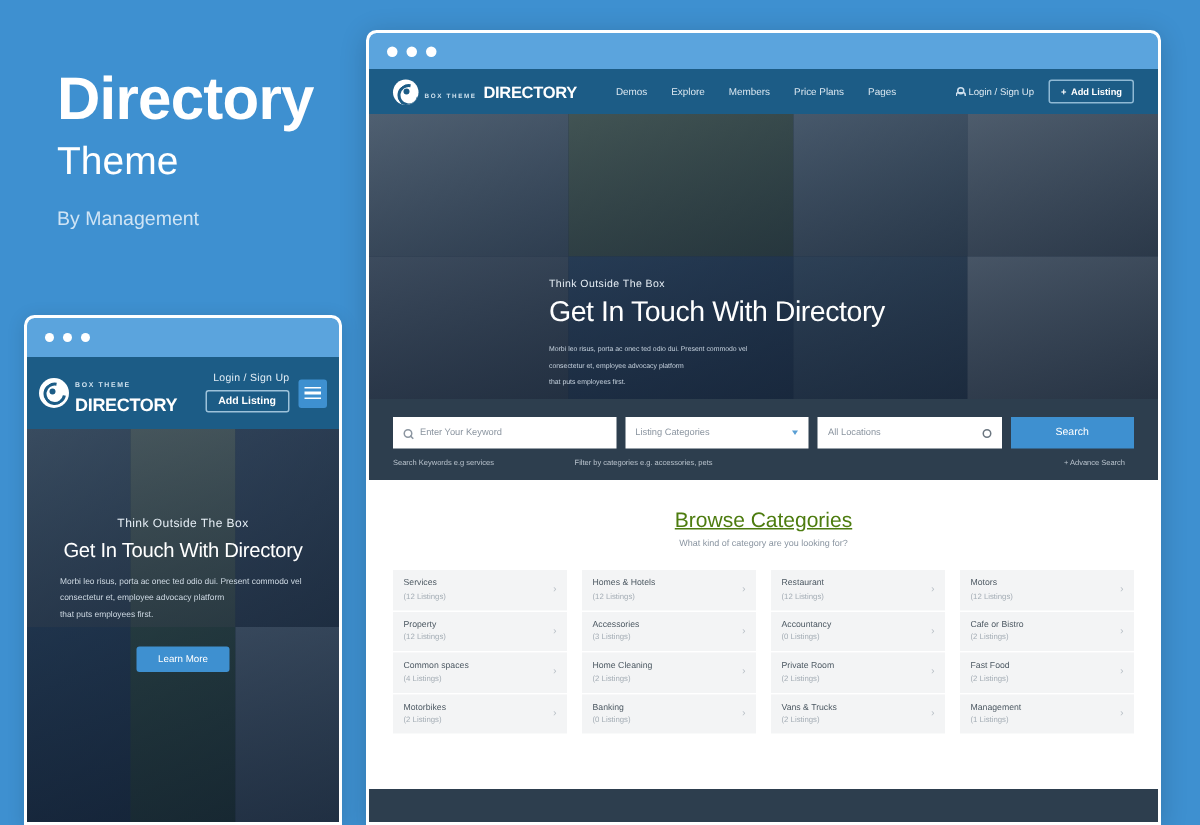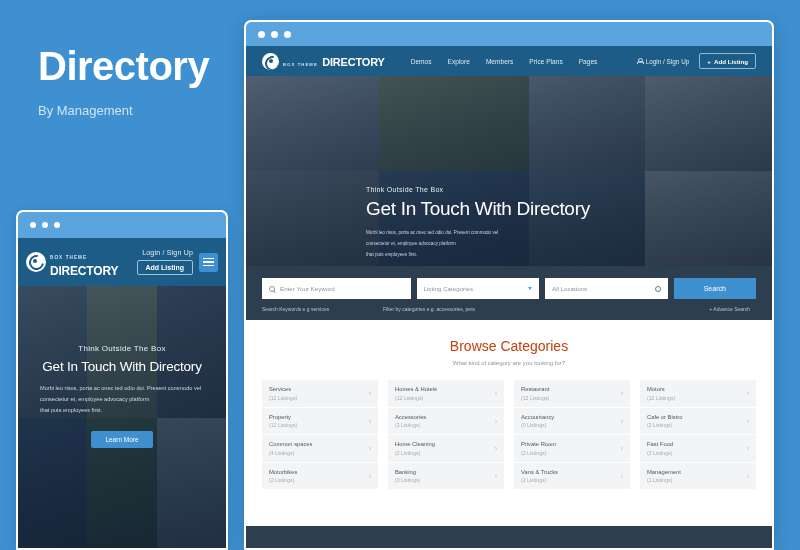--- a/index.html
+++ b/index.html
@@ -172,21 +172,21 @@
     flex: .95; background: #3e90d0; height: 21px; color: #fff;
     font-size: 7px; display: flex; align-items: center; justify-content: center;
   }
   .helperrow { display: flex; margin-top: 7px; font-size: 5px; color: #b9c3cd; }
   .h1x { flex: 1.55; }
   .h2x { flex: 2.5; }
   .h3x { flex: 2.2; text-align: right; padding-right: 6px; }
 
   
   .cats { background: #ffffff; padding: 18px 16px 0; }
-  .cats-title { text-align: center; font-size: 14px; color: #c2410c; font-weight: normal; }
+  .cats-title { text-align: center; font-size: 14px; color: #4d7c0f; font-weight: normal; text-decoration: underline; }
   .cats-sub { text-align: center; font-size: 6px; color: #8a95a1; margin-top: 6px; }
   .catgrid {
     margin-top: 14px; display: grid; grid-template-columns: repeat(4, 1fr);
     gap: 8px 10px;
   }
   .catcol { display: flex; flex-direction: column; gap: 0; }
   .catcell {
     background: #f3f4f5; padding: 6px 7px; position: relative;
     border-bottom: 1px solid #ffffff;
   }
@@ -211,20 +211,21 @@
   .person::before { content:""; position:absolute; top:0; left:1px; width:3px; height:3px;
           border-radius:50%; border:.8px solid #cfe0ee; }
   .person::after { content:""; position:absolute; bottom:0; left:0; width:5px; height:2.4px;
           border-radius:2.5px 2.5px 0 0; border:.8px solid #cfe0ee; border-bottom:none; }
 </style>
 </head>
 <body>
 
 <div class="promo">
   <div class="promo-title">Directory</div>
+  <div class="promo-sub">Theme</div>
   <div class="promo-by">By Management</div>
 </div>
 
 <div class="mobile">
 
   <div class="chrome-bar">
     <span class="dot"></span>
     <span class="dot"></span>
     <span class="dot"></span>
   </div>

